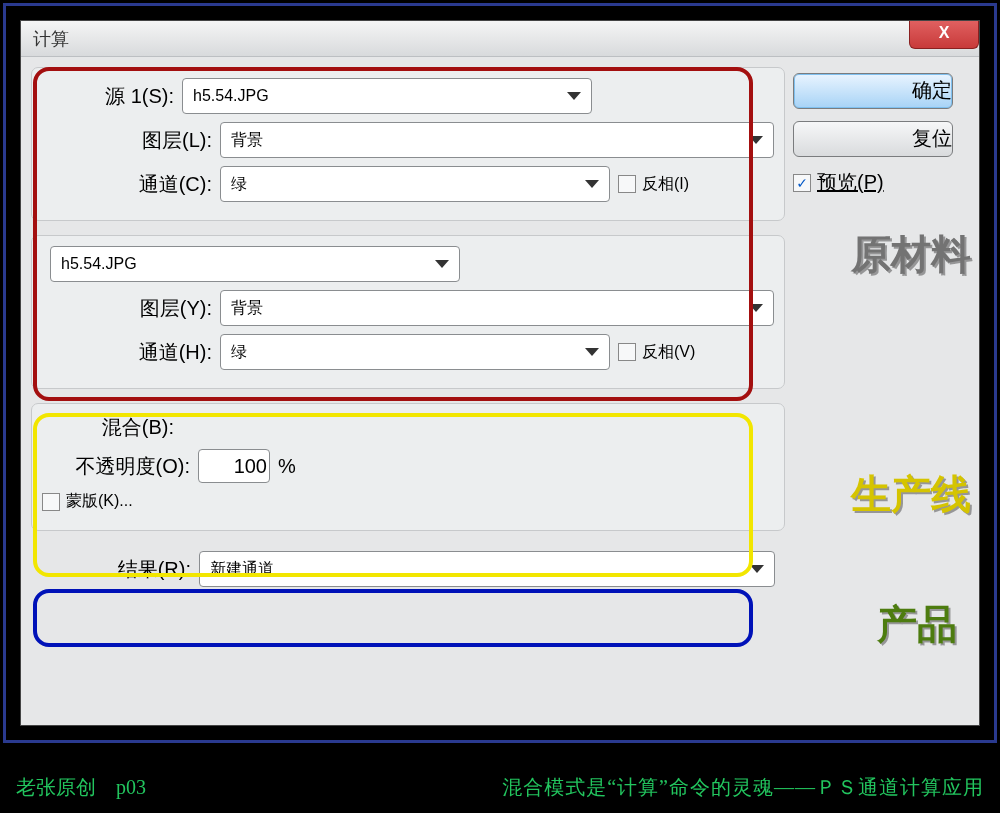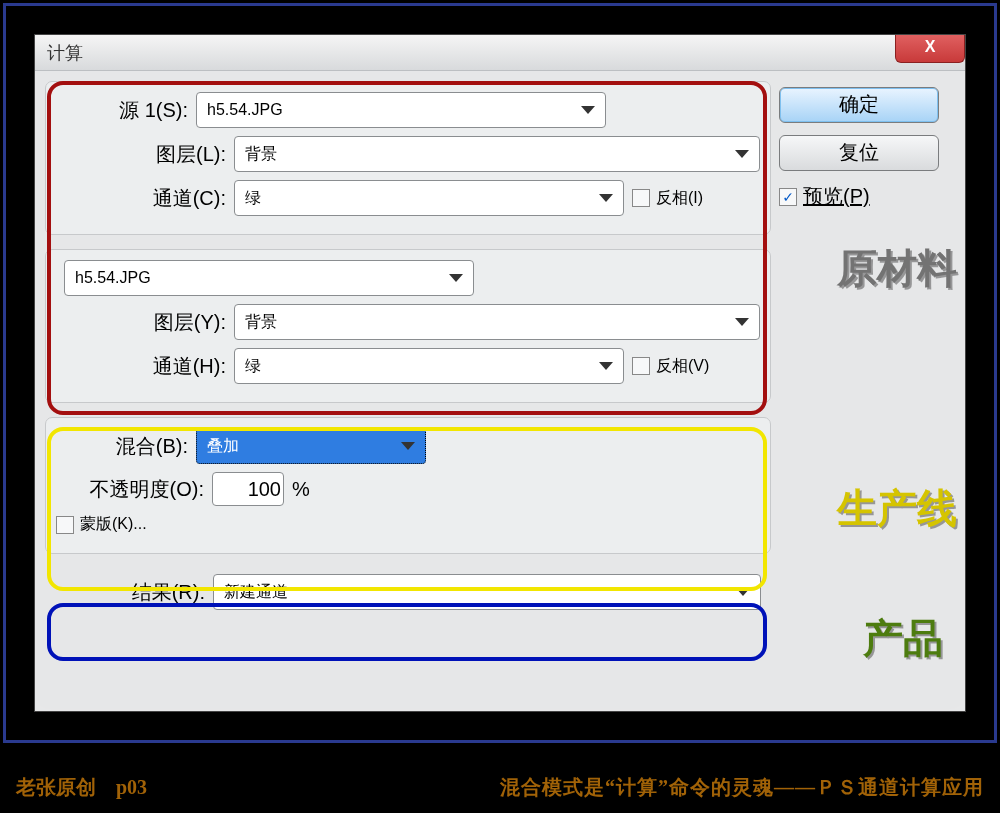--- a/index.html
+++ b/index.html
@@ -12,21 +12,21 @@
     height: 813px;
     overflow: hidden;
   }
   .outer-frame {
     border: 3px solid #2a3a8f;
     width: 994px;
     height: 740px;
     margin: 3px;
     background: #000;
     position: relative;
-    padding: 28px;
+    padding: 14px;
   }
   .dialog {
     background: #e6e7e8;
     border: 1px solid #444;
     width: 100%;
     height: 100%;
     position: relative;
     box-shadow: 0 0 15px rgba(255,255,255,0.1) inset;
   }
   .titlebar {
@@ -144,21 +144,21 @@
   }
   .spacer8  { width: 8px; }
   .after-chk { font-size: 16px; }
   .btn {
     display: block;
     width: 160px;
     height: 36px;
     border: 1px solid #7a7c7e;
     border-radius: 6px;
     font-size: 20px;
-    text-align: center;
+    text-align: right;
     line-height: 32px;
     margin-bottom: 12px;
     cursor: pointer;
   }
   .btn-primary {
     background: linear-gradient(#e9f4ff, #a7d3f6);
     box-shadow: inset 0 0 0 1px #7fc0ef;
   }
   .btn-default {
     background: linear-gradient(#f6f7f8, #d9dbdd);
@@ -191,28 +191,28 @@
     margin: 0 8px;
   }
   .underline { text-decoration: underline; }
   .footer {
     position: absolute;
     left: 0;
     bottom: 0;
     width: 1000px;
     height: 52px;
     background: #000;
-    color: #a16207;
+    color: #22c55e;
     display: flex;
     align-items: center;
     justify-content: space-between;
     padding: 0 16px;
     font-family: SimSun, serif;
     font-size: 20px;
-    font-weight: bold;
+    font-weight: normal;
   }
   .footer .right { letter-spacing: 1px; }
 </style>
 </head>
 <body>
 
 <div class="outer-frame">
   <div class="dialog">
     <div class="titlebar">
       <span>计算</span>
@@ -277,24 +277,20 @@
             </div>
             <div class="spacer8"></div>
             <span class="chk"></span>
             <span class="after-chk">反相(V)</span>
           </div>
         </fieldset>
 
         <fieldset class="grp">
           <div class="row">
             <span class="lbl lbl-w1">混合(B):</span>
-            <div class="select sel-highlight" style="max-width:230px">
-              <span>叠加</span>
-              <span class="caret"></span>
-            </div>
           </div>
           <div class="row">
             <span class="lbl" style="width:148px">不透明度(O):</span>
             <input class="input-small" value="100" style="">
             <span style="font-size:20px">%</span>
           </div>
           <div class="row">
             <span class="chk"></span>
             <span class="after-chk">蒙版(K)...</span>
           </div>

